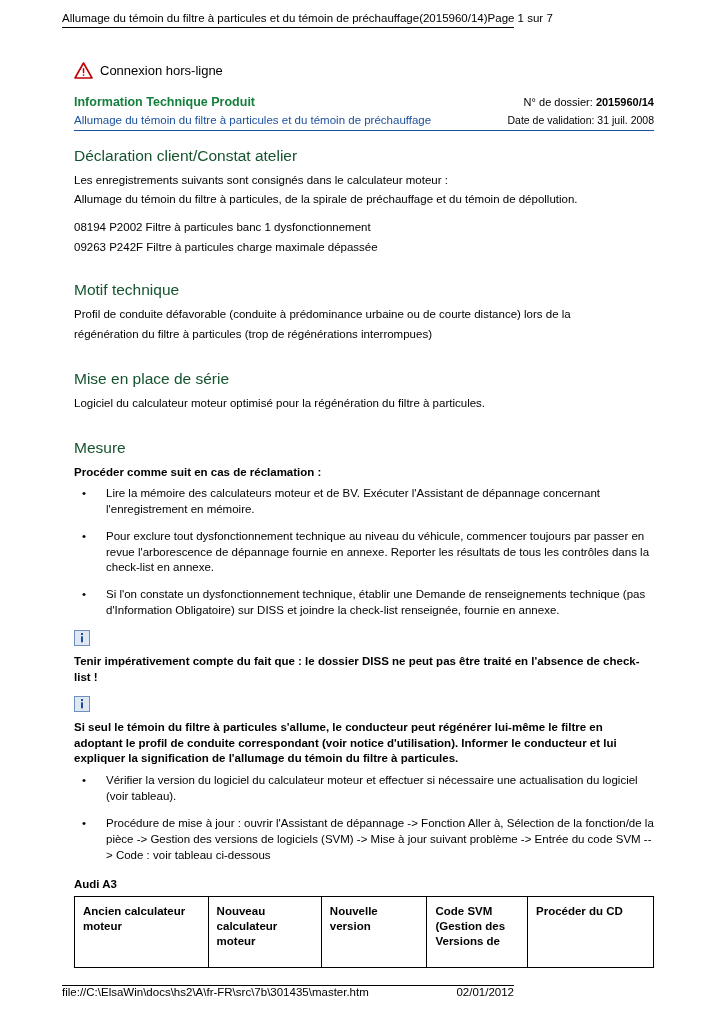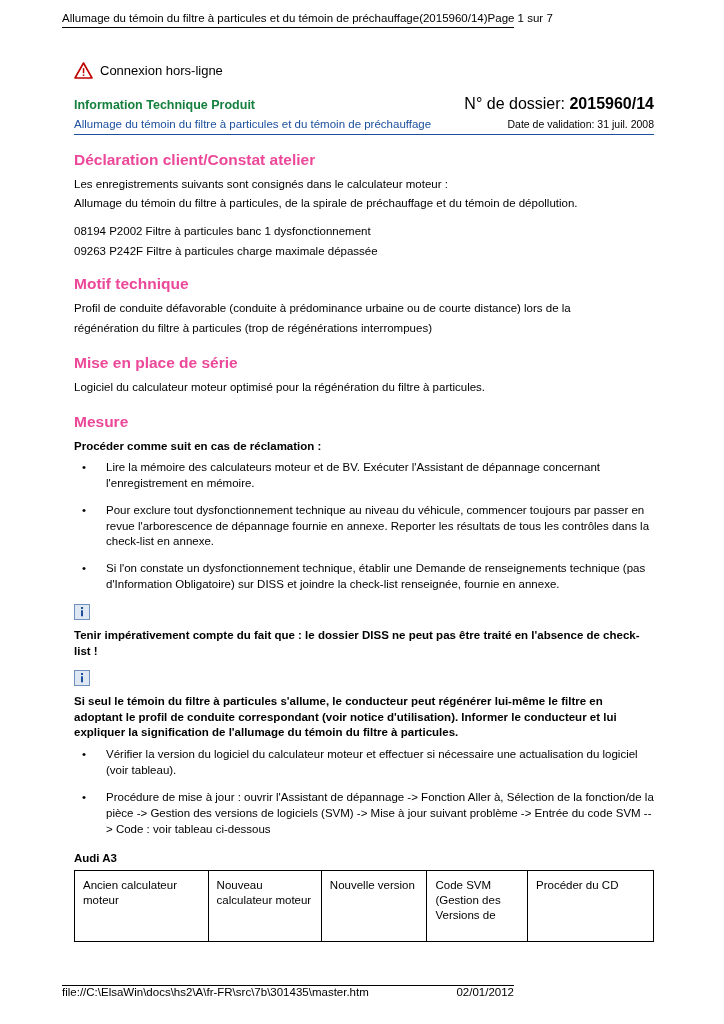--- a/index.html
+++ b/index.html
@@ -102,21 +102,21 @@
     display: flex;
     align-items: baseline;
     justify-content: space-between;
   }
   .itp-title {
     color: #15803d;
     font-weight: bold;
     font-size: 12.5px;
   }
   .itp-dossier {
-    font-size: 16px;
+    font-size: 11px;
     color: #000;
   }
   .itp-dossier b { font-weight: bold; }
 
   .itp-line2 {
     display: flex;
     align-items: baseline;
     justify-content: space-between;
     margin-top: 5px;
     padding-bottom: 4px;
@@ -126,26 +126,26 @@
     color: #1b4f9c;
     font-size: 11.5px;
   }
   .itp-date {
     font-size: 10.5px;
     color: #000;
     white-space: nowrap;
   }
 
   h2.sect {
-    color: #ec4899;
+    color: #14532d;
     font-size: 15.5px;
-    font-weight: bold;
+    font-weight: normal;
     margin: 16px 0 8px 0;
   }
-  h2.sect.tight { margin-top: 18px; }
+  h2.sect.tight { margin-top: 28px; }
 
   p.body {
     font-size: 11.5px;
     line-height: 1.32;
     margin: 0 0 4px 0;
   }
   p.bold {
     font-size: 11.5px;
     font-weight: bold;
     line-height: 1.32;
@@ -200,21 +200,21 @@
   table.spec {
     border-collapse: collapse;
     width: 100%;
     table-layout: fixed;
   }
   table.spec td, table.spec th {
     border: 1px solid #000;
     vertical-align: top;
     padding: 7px 7px 7px 8px;
     font-size: 11.5px;
-    font-weight: normal;
+    font-weight: bold;
     text-align: left;
     line-height: 1.3;
     height: 56px;
   }
   .col1 { width: 23.5%; }
   .col2 { width: 19.5%; }
   .col3 { width: 18%; }
   .col4 { width: 17%; }
   .col5 { width: 22%; }
 </style>

